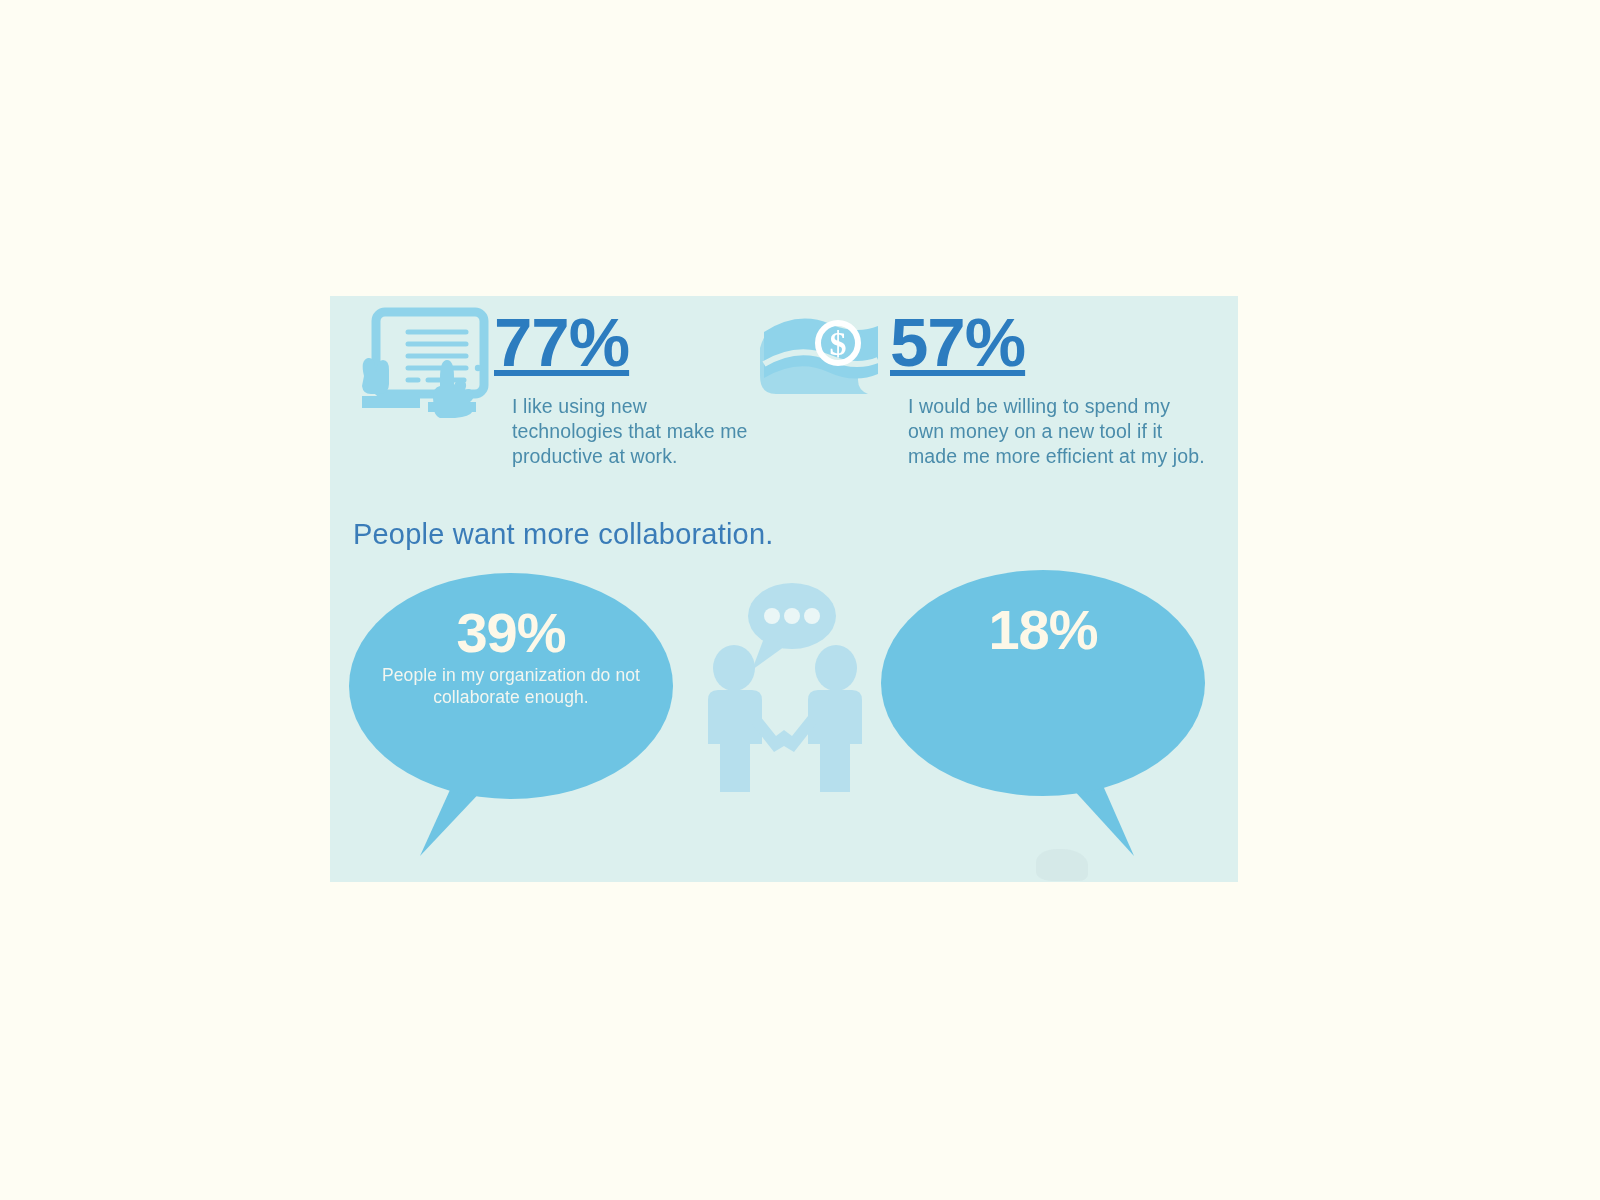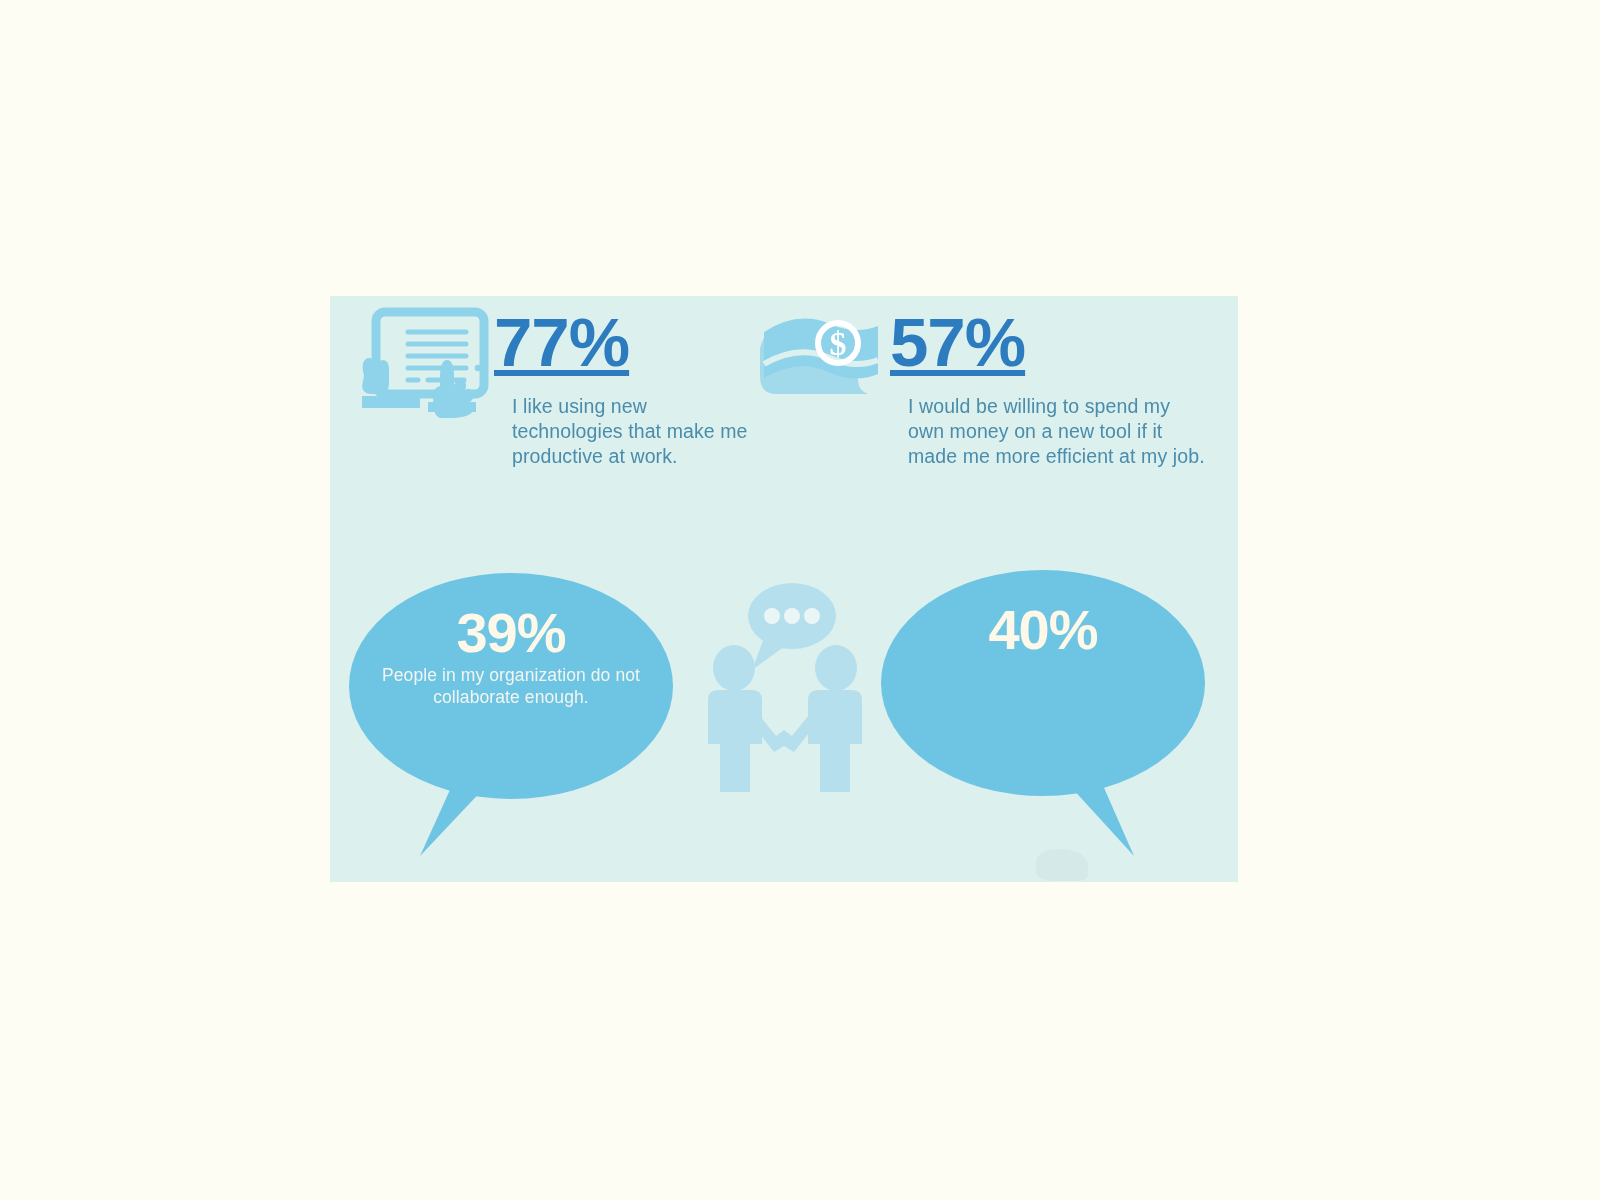--- a/index.html
+++ b/index.html
@@ -198,20 +198,21 @@
           <circle cx="84" cy="37" r="20" fill="none" stroke="#ffffff" stroke-width="6"></circle>
           <text x="84" y="49" text-anchor="middle" font-family="'Liberation Serif', serif" font-size="34" font-weight="bold" fill="#ffffff">$</text>
         </svg>
       </div>
       <div class="stat-body">
         <div class="stat-pct">57%</div>
         <div class="stat-desc">I would be willing to spend my own money on a new tool if it made me more efficient at my job.</div>
       </div>
     </div>
 
+    <div id="headline">People want more collaboration.</div>
 
     <div class="bubble-wrap" id="bubble-left">
       <svg class="bubble-svg" viewBox="0 0 330 300" aria-hidden="true">
 
         <path d="M118 188 L74 285 L158 196 Z" fill="#6ec4e3"></path>
         <ellipse cx="165" cy="115" rx="162" ry="113" fill="#6ec4e3"></ellipse>
       </svg>
       <div class="bubble-content">
         <div class="bubble-pct">39%</div>
         <div class="bubble-desc">People in my organization do not collaborate enough.</div>
@@ -240,20 +241,20 @@
       </svg>
     </div>
 
     <div class="bubble-wrap" id="bubble-right">
       <svg class="bubble-svg" viewBox="0 0 330 300" aria-hidden="true">
 
         <path d="M212 188 L256 288 L172 196 Z" fill="#6ec4e3"></path>
         <ellipse cx="165" cy="115" rx="162" ry="113" fill="#6ec4e3"></ellipse>
       </svg>
       <div class="bubble-content">
-        <div class="bubble-pct">40%</div>
+        <div class="bubble-pct">18%</div>
       </div>
     </div>
 
     <div id="artifact"></div>
 
   </div>
 </div>
 
 </body></html>

